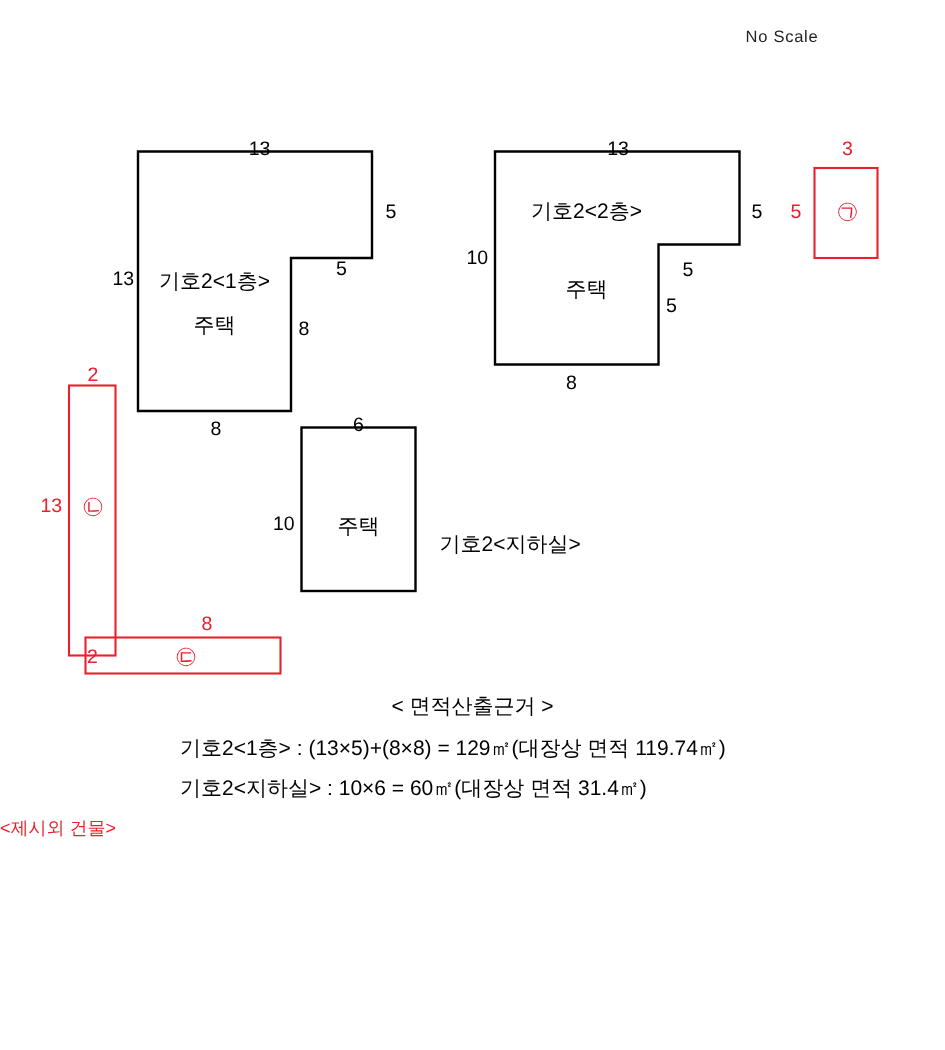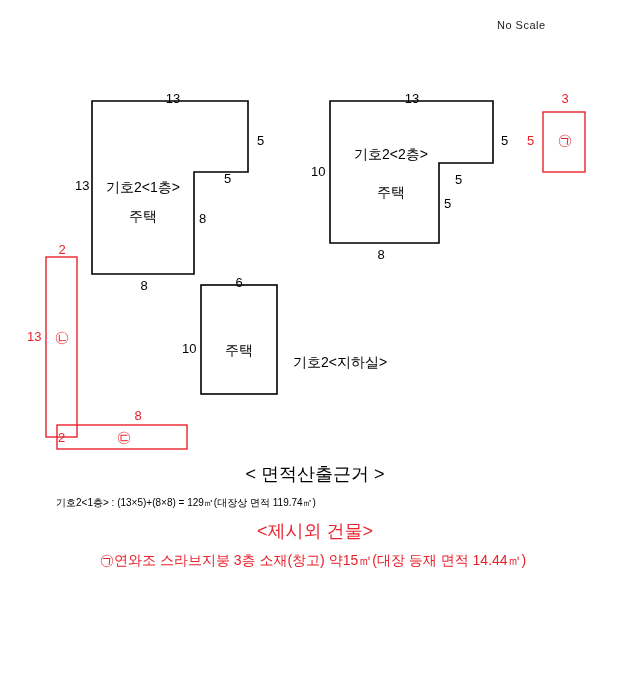--- a/index.html
+++ b/index.html
@@ -50,35 +50,35 @@
     height: 700px;
   }
   .calc-block {
     position: absolute;
     left: 0;
     top: 462px;
     width: 630px;
     text-align: center;
   }
   .calc-title {
-    font-size: 18px;
+    font-size: 14px;
     margin-bottom: 10px;
   }
   .calc-line {
-    font-size: 10px;
+    font-size: 14px;
     margin: 0 0 9px 0;
     text-align: left;
-    padding-left: 56px;
+    padding-left: 120px;
   }
   .extra-title {
-    font-size: 18px;
+    font-size: 12px;
     color: #e8212c;
     margin-top: 8px;
     margin-bottom: 9px;
-    text-align: center;
+    text-align: left;
   }
   .extra-line {
     font-size: 14px;
     color: #e8212c;
     text-align: left;
     padding-left: 100px;
     margin: 0 0 9px 0;
   }
 </style>
 </head>
@@ -111,21 +111,21 @@
   <div class="lbl" style="left:199px; top:212px;">8</div>
   <div class="lbl c" style="left:143px; top:180px; font-size:14px;text-align:center;">기호2&lt;1층&gt;</div>
   <div class="lbl c" style="left:143px; top:209px; font-size:14px;">주택</div>
 
   <div class="lbl c" style="left:412px; top:92px;">13</div>
   <div class="lbl" style="left:311px; top:165px;">10</div>
   <div class="lbl c" style="left:381px; top:248px;">8</div>
   <div class="lbl" style="left:501px; top:134px;">5</div>
   <div class="lbl" style="left:455px; top:173px;">5</div>
   <div class="lbl" style="left:444px; top:197px;">5</div>
-  <div class="lbl c" style="left:391px; top:147px; font-size:14px;">기호2&lt;2층&gt;</div>
+  <div class="lbl c" style="left:391px; top:133px; font-size:14px;">기호2&lt;2층&gt;</div>
   <div class="lbl c" style="left:391px; top:185px; font-size:14px;">주택</div>
 
   <div class="lbl c" style="left:239px; top:276px;">6</div>
   <div class="lbl" style="left:182px; top:342px;">10</div>
   <div class="lbl c" style="left:239px; top:343px; font-size:14px;">주택</div>
   <div class="lbl" style="left:293px; top:355px; font-size:14px;">기호2&lt;지하실&gt;</div>
 
   <div class="lbl red c" style="left:565px; top:92px;">3</div>
   <div class="lbl red" style="left:527px; top:134px;">5</div>
   <div class="lbl red c" style="left:565px; top:133px; font-size:14px;">㉠</div>
@@ -134,17 +134,17 @@
   <div class="lbl red" style="left:27px; top:330px;">13</div>
   <div class="lbl red c" style="left:62px; top:330px; font-size:14px;">㉡</div>
 
   <div class="lbl red c" style="left:138px; top:409px;">8</div>
   <div class="lbl red" style="left:58px; top:431px;">2</div>
   <div class="lbl red c" style="left:124px; top:430px; font-size:14px;">㉢</div>
 
   <div class="calc-block">
     <div class="calc-title">&lt; 면적산출근거 &gt;</div>
     <div class="calc-line">기호2&lt;1층&gt; : (13×5)+(8×8) = 129㎡(대장상 면적 119.74㎡)</div>
+    <div class="calc-line">기호2&lt;지하실&gt; :  10×6 = 60㎡(대장상 면적 31.4㎡)</div>
     <div class="extra-title">&lt;제시외 건물&gt;</div>
-    <div class="extra-line">㉠연와조 스라브지붕 3층 소재(창고) 약15㎡(대장 등재 면적 14.44㎡)</div>
   </div>
 
 </div>
 
 </body></html>

